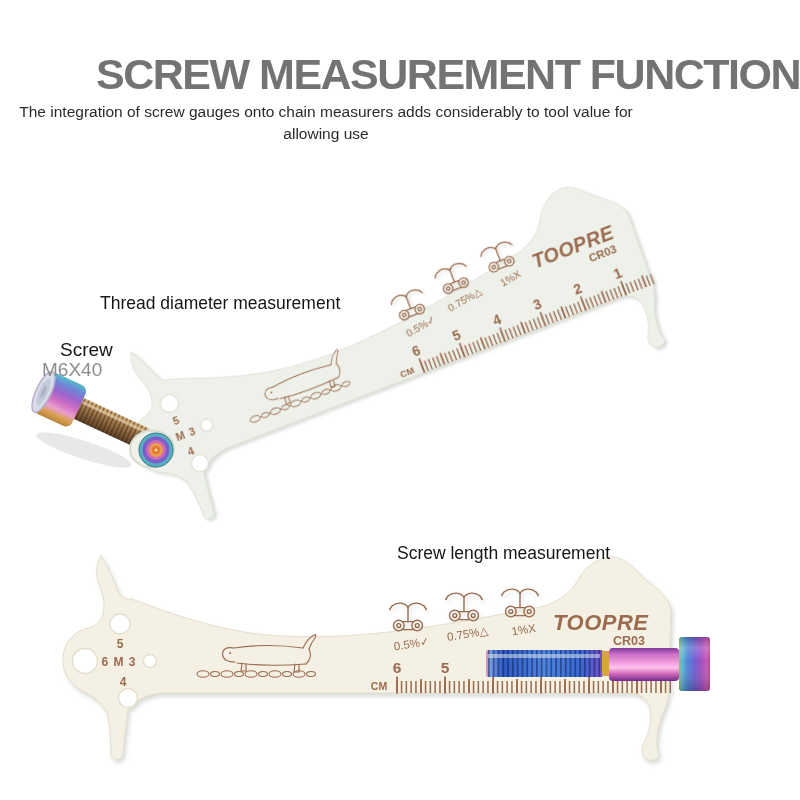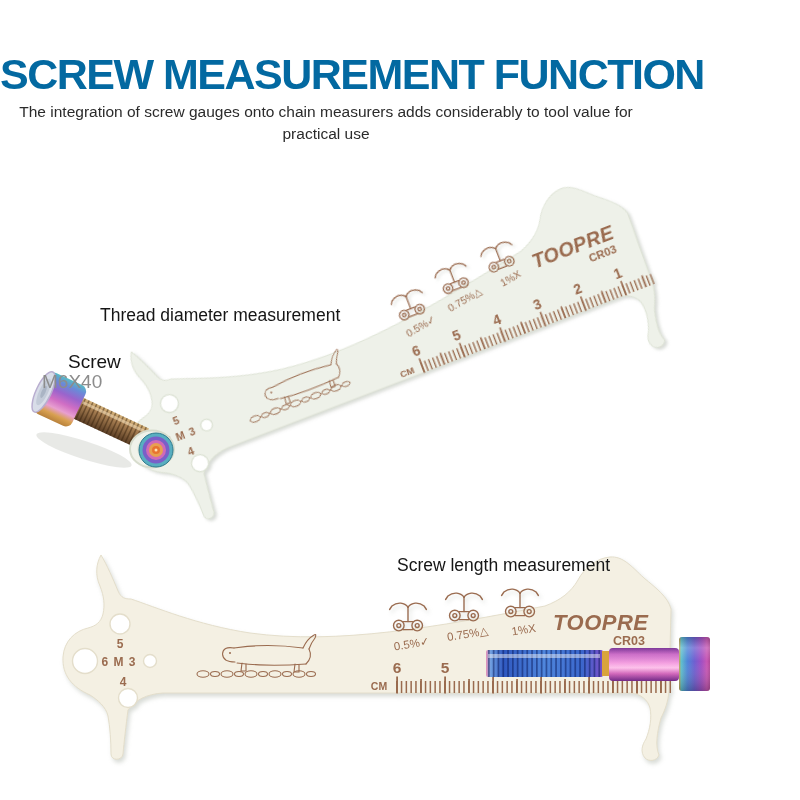--- a/index.html
+++ b/index.html
@@ -1,24 +1,24 @@
 <!DOCTYPE html>
 <html><head>
 <meta charset="utf-8">
 <style>
   html,body{margin:0;padding:0;background:#fff;}
   .stage{position:relative;width:800px;height:800px;background:#fff;overflow:hidden;
          font-family:"Liberation Sans",sans-serif;}
-  .title{position:absolute;top:50px;left:0;width:800px;text-align:left;
-         font-size:43px;font-weight:bold;letter-spacing:-1.5px;color:#0369a1;white-space:nowrap;}
+  .title{position:absolute;top:50px;left:0;width:800px;text-align:right;
+         font-size:43px;font-weight:bold;letter-spacing:-1.5px;color:#737373;white-space:nowrap;}
   .subtitle{position:absolute;top:101px;left:0;width:652px;text-align:center;
             font-size:15.5px;line-height:21.5px;color:#2b2b2b;}
-  .lbl{position:absolute;color:#151515;font-size:17.5px;white-space:nowrap;margin-top:12px;}
+  .lbl{position:absolute;color:#151515;font-size:17.5px;white-space:nowrap;}
   .lbl-thread{left:100px;top:293px;}
-  .lbl-screw{left:68px;top:339px;font-size:19px;}
+  .lbl-screw{left:60px;top:339px;font-size:19px;}
   .lbl-size{left:42px;top:359px;font-size:19px;color:#8c8c8c;}
   .lbl-length{left:397px;top:543px;}
   svg.scene{position:absolute;left:0;top:0;}
   .tool1{--body:#eef1e9;--edge:#dce2d4;--ink:#9a6b4f;}
   .tool2{--body:#f4f0e3;--edge:#e4decb;--ink:#9a6b4f;}
   .tool1 use, .tool2 use{filter:drop-shadow(2px 3px 2px rgba(120,130,110,.28));}
   text.mark{fill:var(--ink,#9a6b4f);font-family:"Liberation Sans",sans-serif;}
   .z{position:absolute;}
 </style>
 </head>
@@ -203,21 +203,21 @@
         <rect x="612" y="84" width="31" height="54" rx="3" fill="url(#gHead)"></rect>
         <rect x="612" y="84" width="31" height="54" rx="3" fill="url(#gShade)" opacity="0.8"></rect>
       </g>
     </g>
   </svg>
 
   <h1 class="title z" style="margin:0;">SCREW MEASUREMENT FUNCTION</h1>
 
   <div class="subtitle z">
     <div>The integration of screw gauges onto chain measurers adds considerably to tool value for</div>
-    <div>practical use</div>
+    <div>allowing use</div>
   </div>
 
   <div class="lbl lbl-thread z">Thread diameter measurement</div>
 
   <div class="lbl lbl-screw z">Screw</div>
 
   <div class="lbl lbl-size z">M6X40</div>
 
   <div class="lbl lbl-length z">Screw length measurement</div>
 </div>

